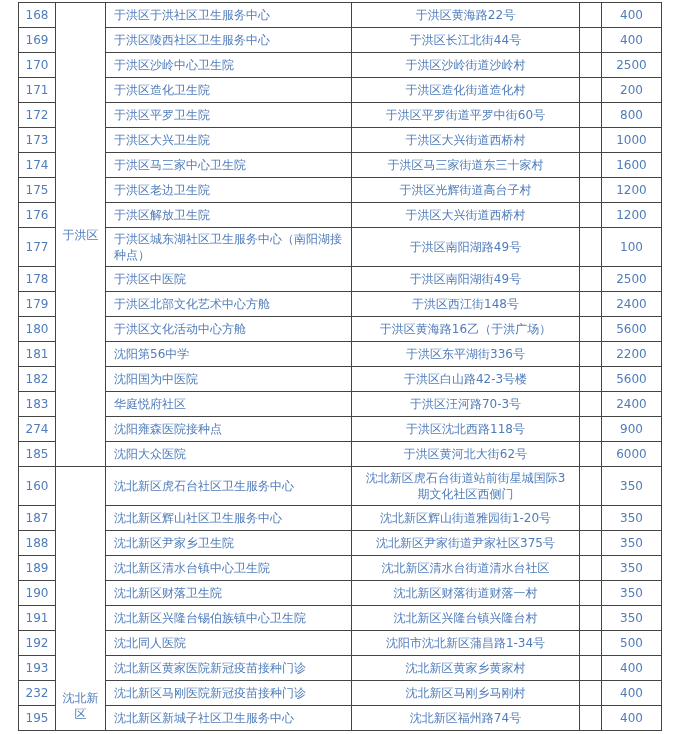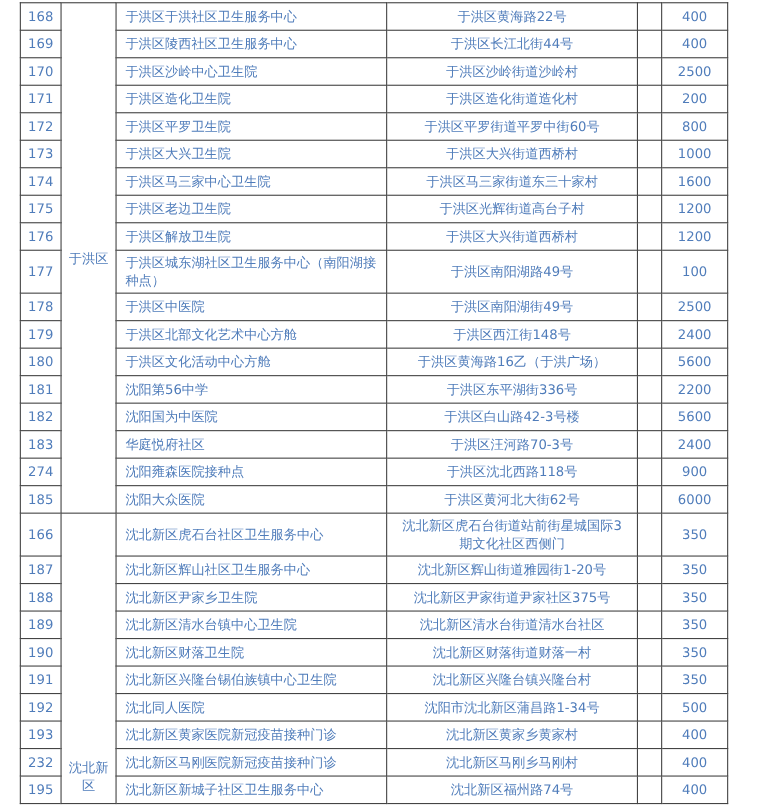--- a/index.html
+++ b/index.html
@@ -174,21 +174,21 @@
           <td class="count">900</td>
         </tr>
       <tr>
           <td class="num">185</td>
           <td class="name">沈阳大众医院</td>
           <td class="addr">于洪区黄河北大街62号</td>
           <td class="gap"></td>
           <td class="count">6000</td>
         </tr>
       <tr>
-          <td class="num">166</td>
+          <td class="num">160</td>
           <td class="dist bottom" rowspan="10">沈北新区</td>
           <td class="name">沈北新区虎石台社区卫生服务中心</td>
           <td class="addr">沈北新区虎石台街道站前街星城国际3期文化社区西侧门</td>
           <td class="gap"></td>
           <td class="count">350</td>
         </tr>
       <tr>
           <td class="num">187</td>
           <td class="name">沈北新区辉山社区卫生服务中心</td>
           <td class="addr">沈北新区辉山街道雅园街1-20号</td>

